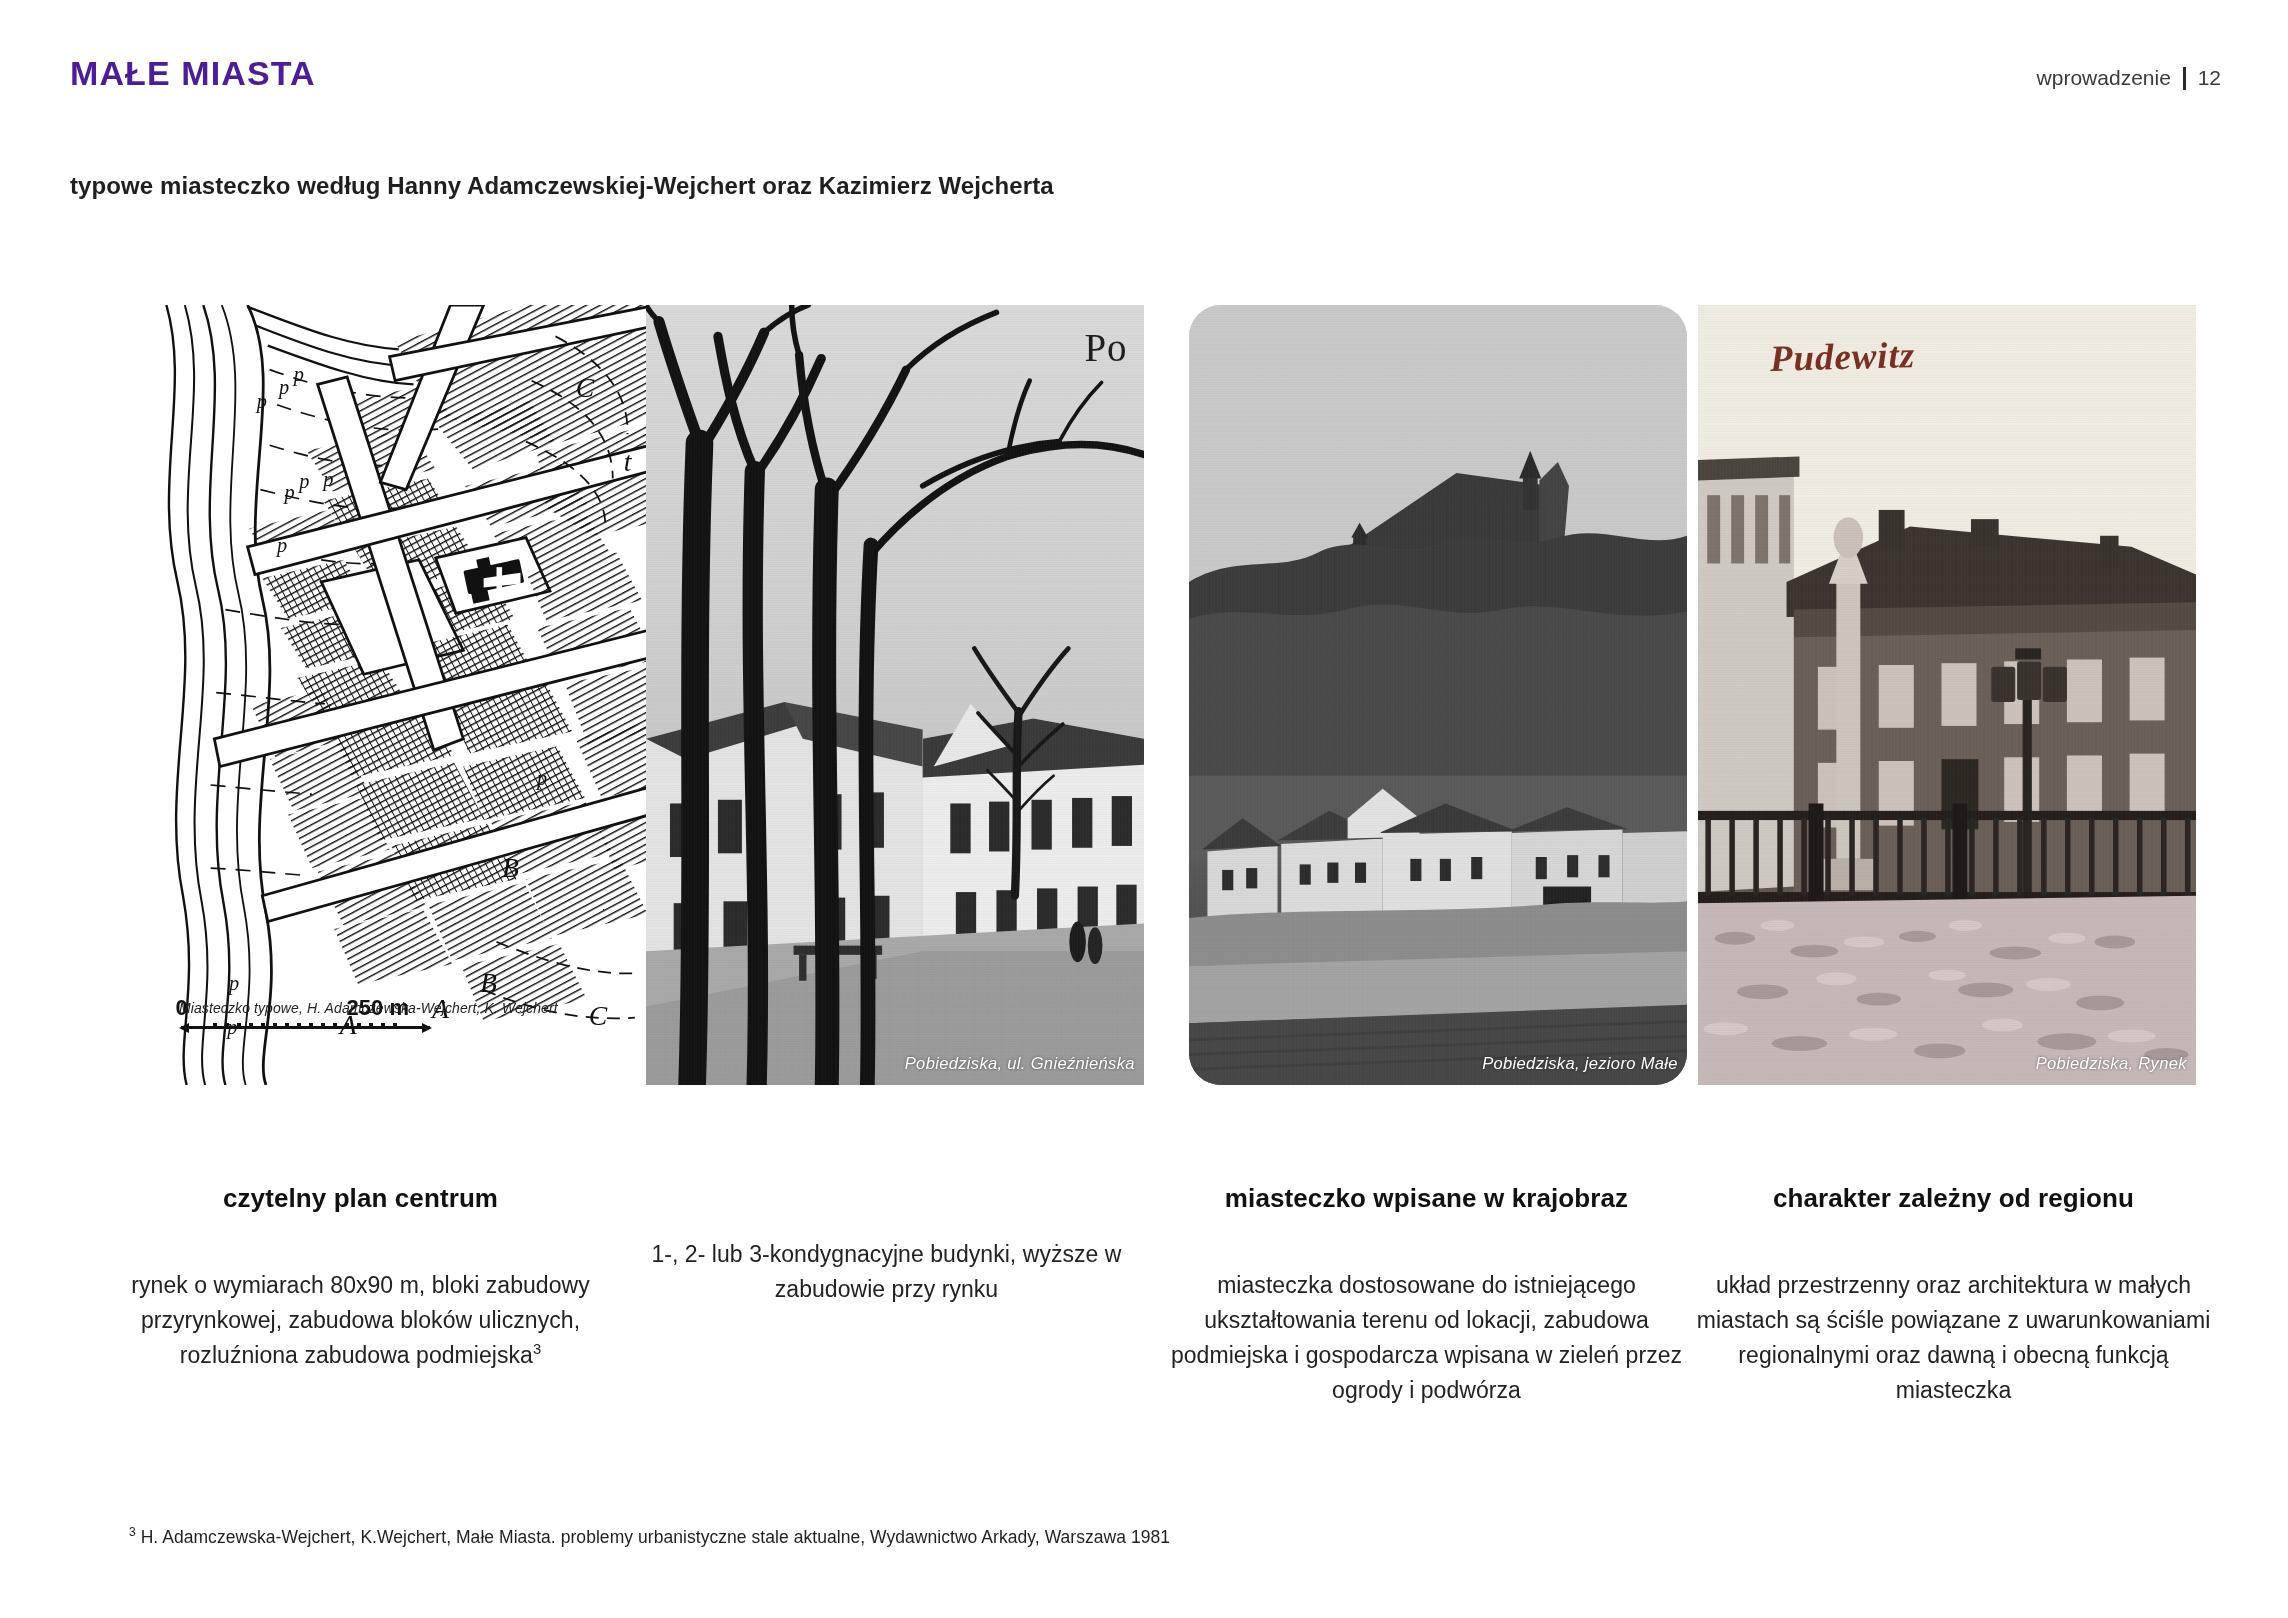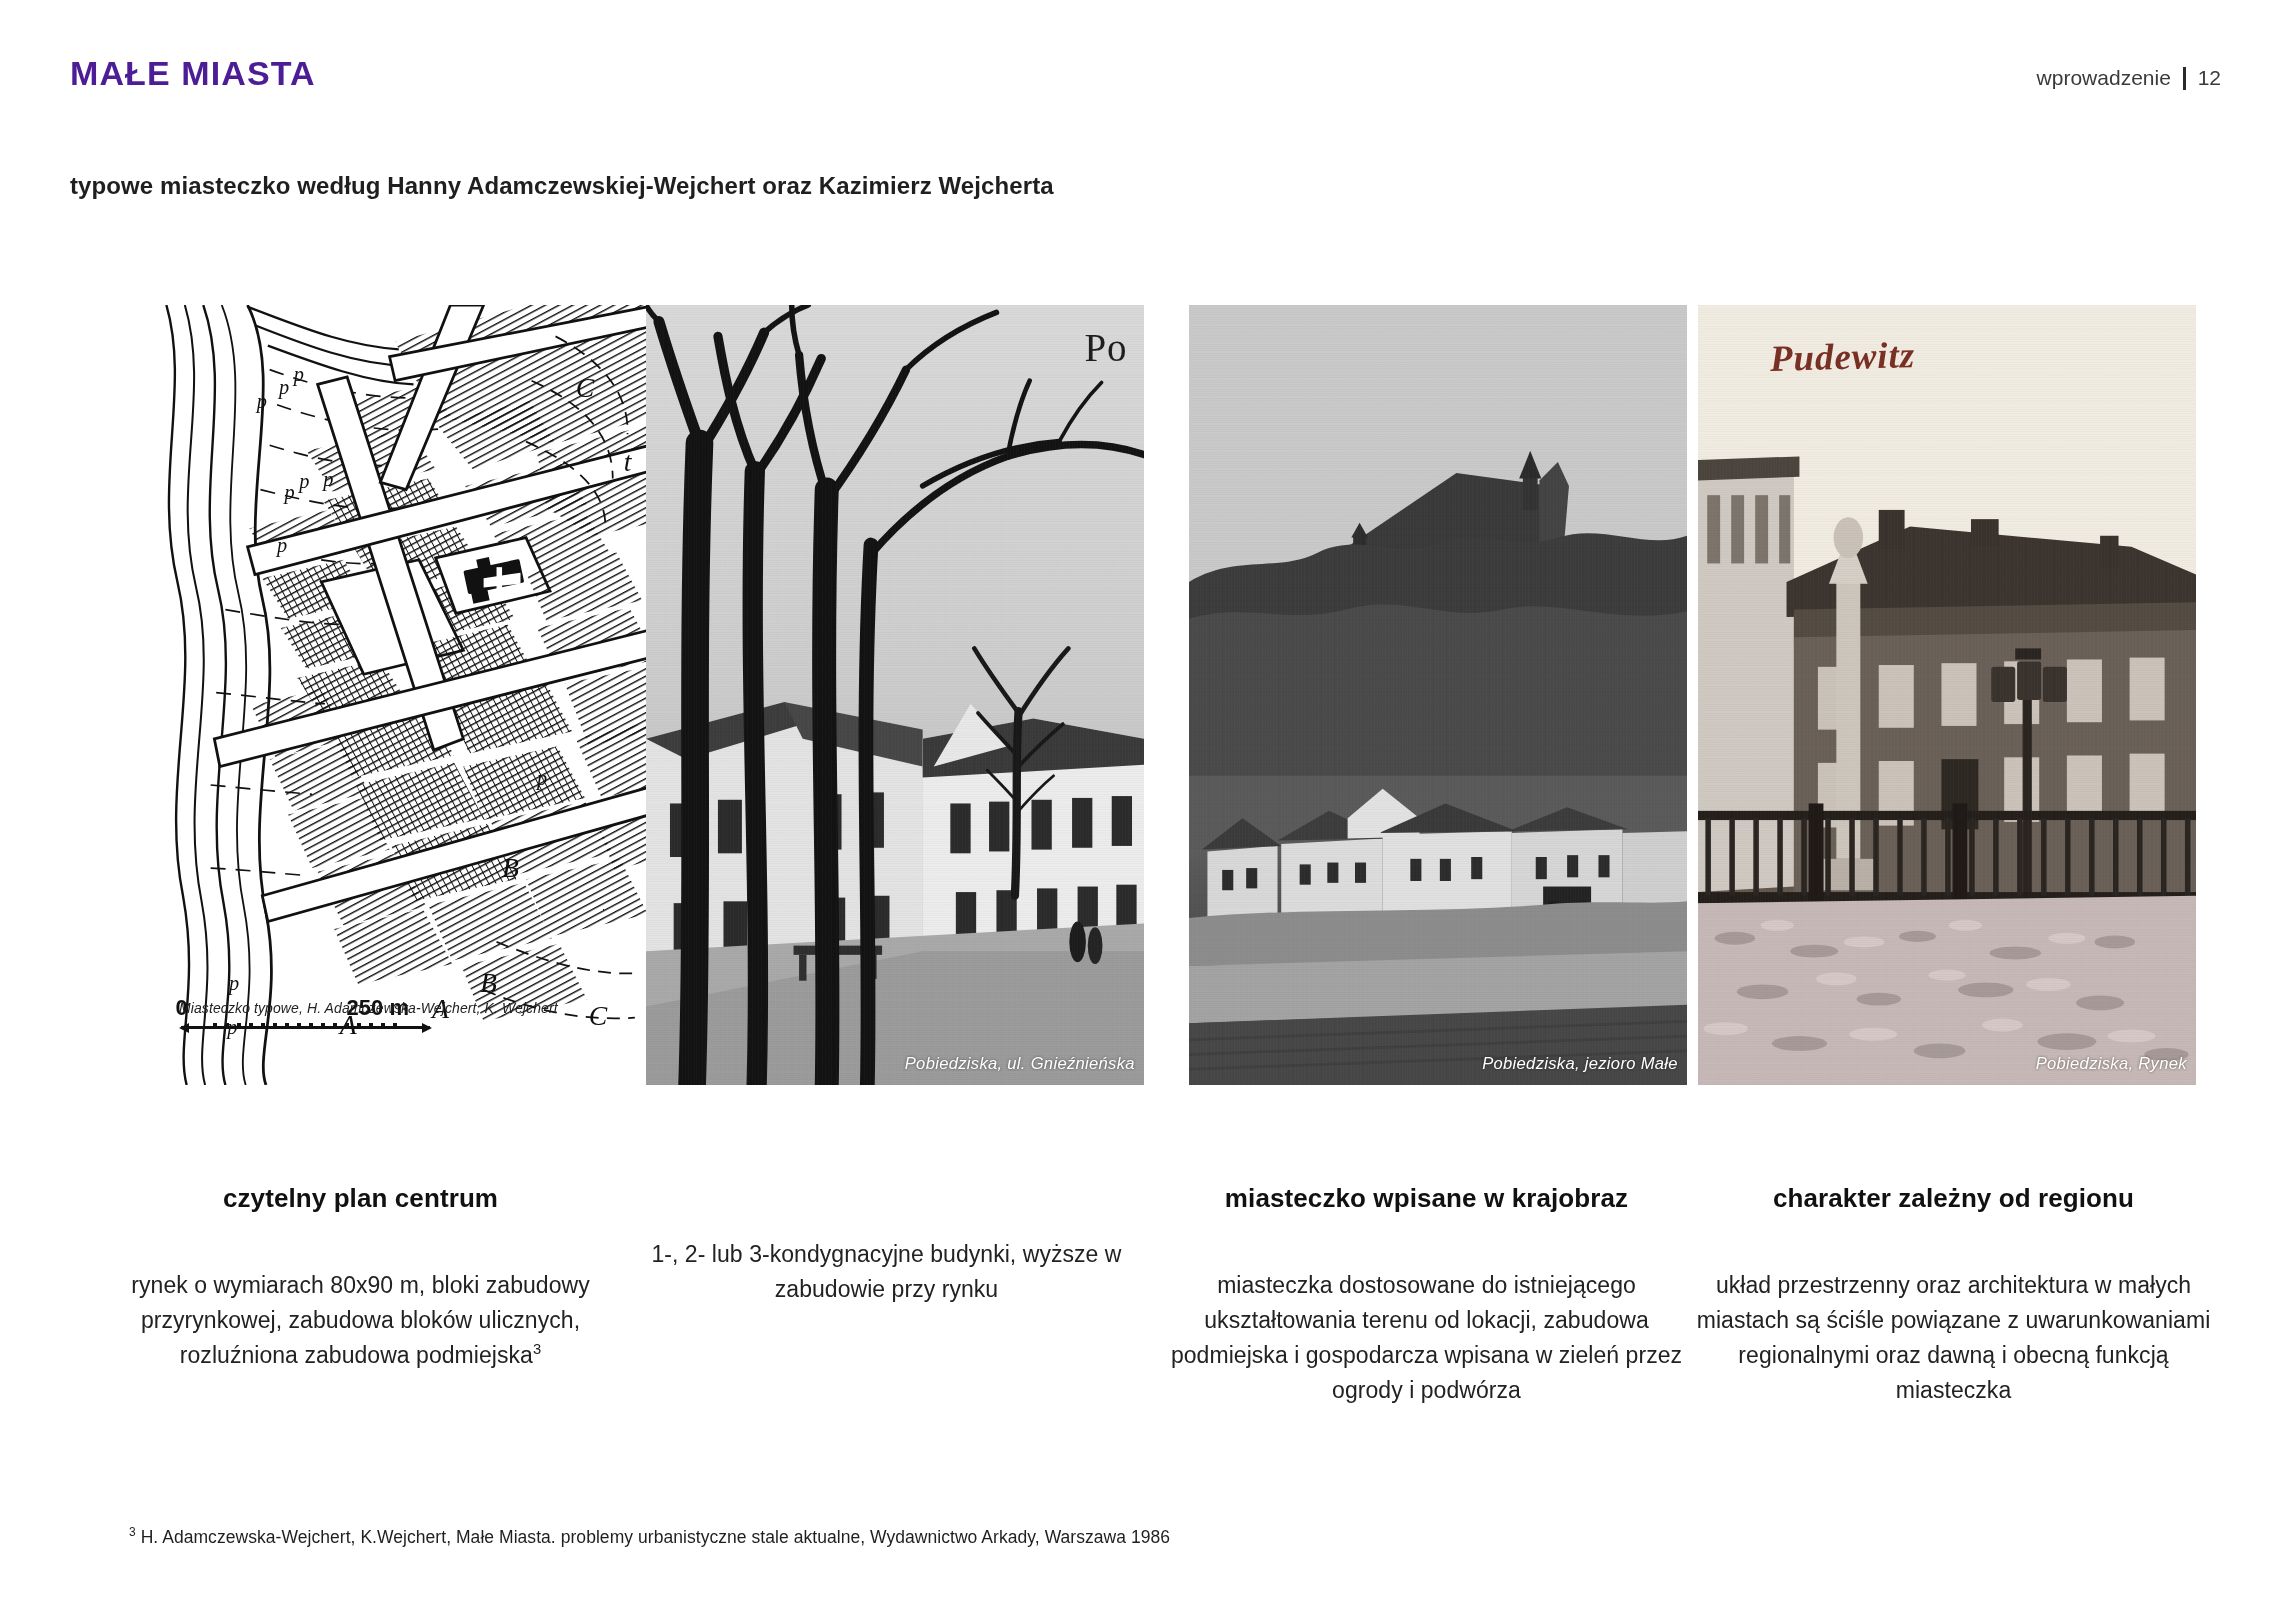--- a/index.html
+++ b/index.html
@@ -27,21 +27,21 @@
   }
   .header-right .bar{
     display:inline-block;width:2.8px;height:23px;background:#2a2a2a;
     position:relative;top:0.9px;
   }
 
   
   .figrow{position:absolute;left:0;top:305px;width:2289px;height:780px;}
   .fig{position:absolute;top:0;width:498px;height:780px;overflow:hidden;}
   .fig.f1{left:159px;} .fig.f2{left:646px;}
-  .fig.f3{left:1189px;} .fig.f4{left:1698px;}
+  .fig.f3{left:1189px;border-radius:32px;} .fig.f4{left:1698px;}
 
   .fig .frame{position:absolute;inset:0;overflow:hidden;}
 
   .photo-caption{
     position:absolute;right:9.2px;bottom:11px;
     font-size:16.6px;font-style:italic;color:#ffffff;
     letter-spacing:0.3px;text-shadow:0 0 2.8px rgba(0,0,0,.55);
     z-index:12;white-space:nowrap;
   }
 
@@ -561,17 +561,17 @@
       <h3>miasteczko wpisane w krajobraz</h3>
       <p>miasteczka dostosowane do istniejącego ukształtowania terenu od lokacji, zabudowa podmiejska i gospodarcza wpisana w zieleń przez ogrody i podwórza</p>
     </div>
     <div class="col c4">
       <h3>charakter zależny od regionu</h3>
       <p>układ przestrzenny oraz architektura w małych miastach są ściśle powiązane z uwarunkowaniami regionalnymi oraz dawną i obecną funkcją miasteczka</p>
     </div>
   </div>
 
   <div class="footnote">
-    <sup>3</sup><span> H. Adamczewska-Wejchert, K.Wejchert, Małe Miasta. problemy urbanistyczne stale aktualne, Wydawnictwo Arkady, Warszawa 1986</span>
+    <sup>3</sup><span> H. Adamczewska-Wejchert, K.Wejchert, Małe Miasta. problemy urbanistyczne stale aktualne, Wydawnictwo Arkady, Warszawa 1981</span>
   </div>
 
 </div>
 
 
 </body></html>

